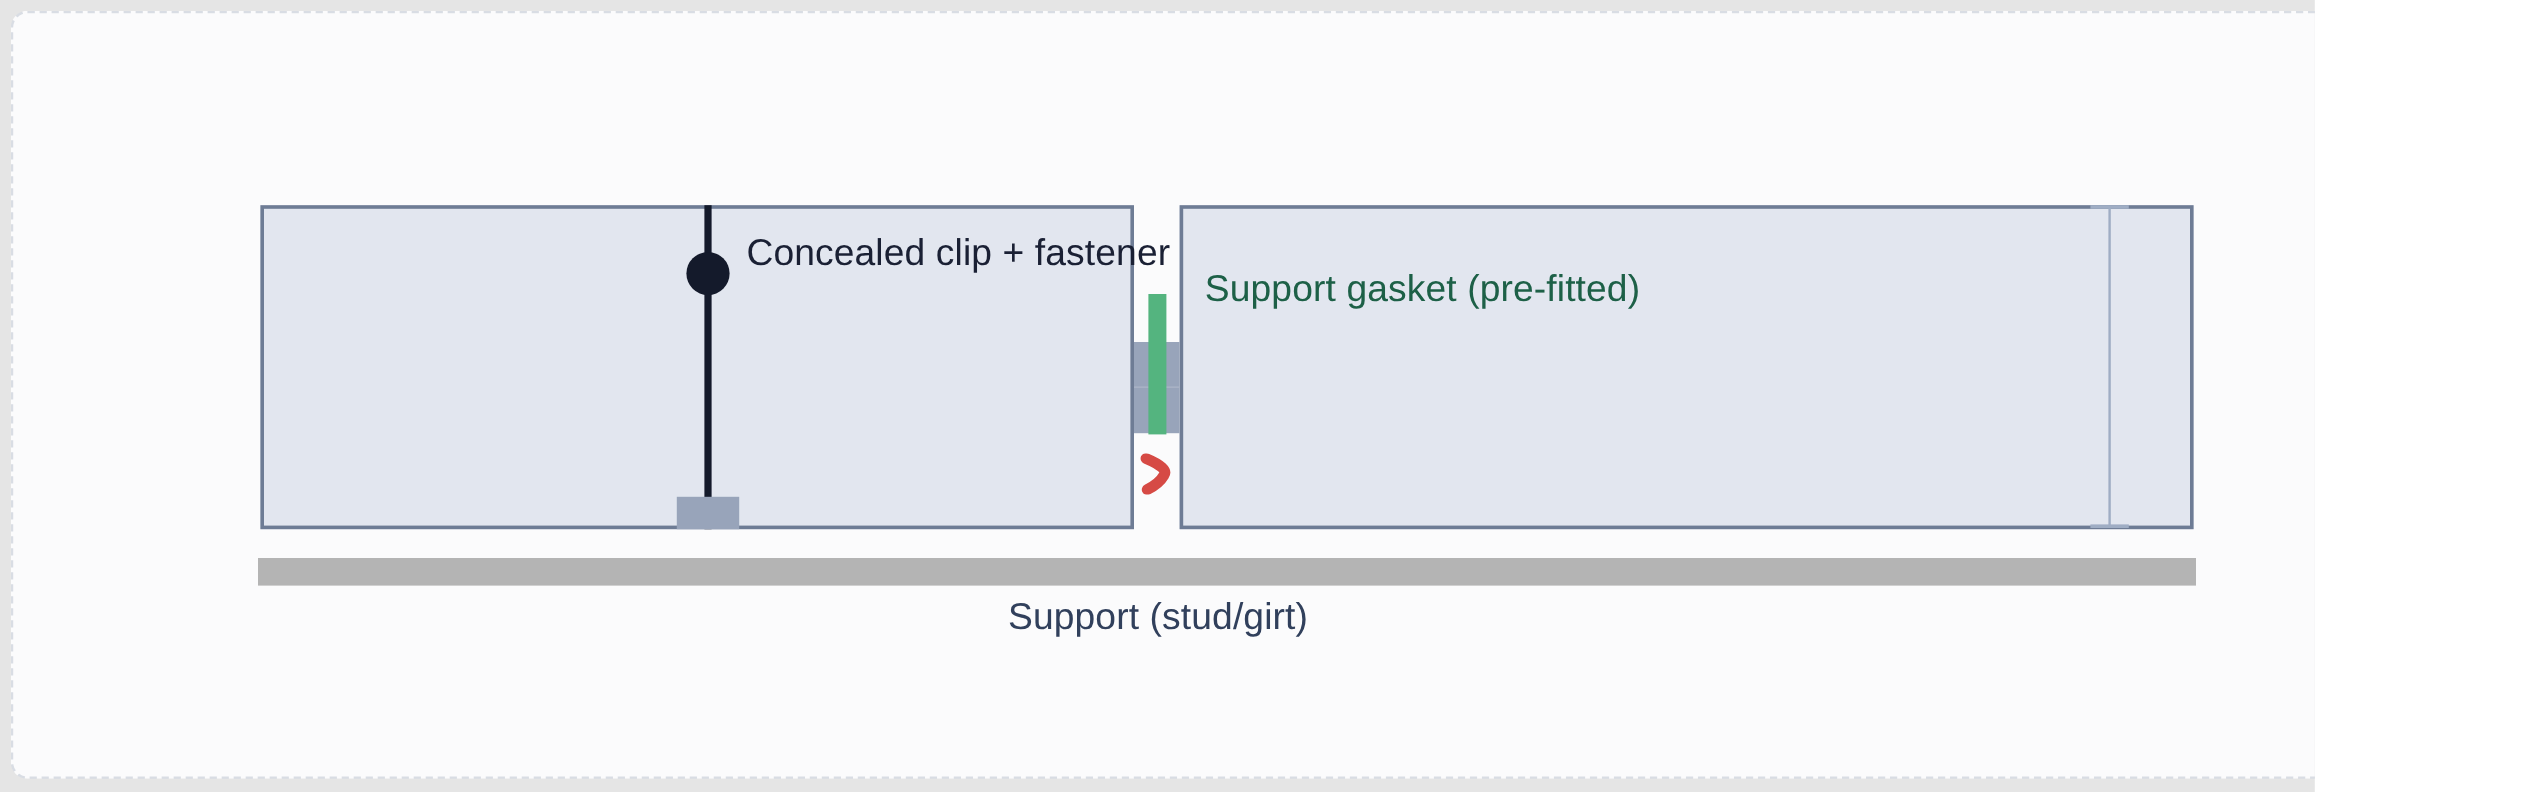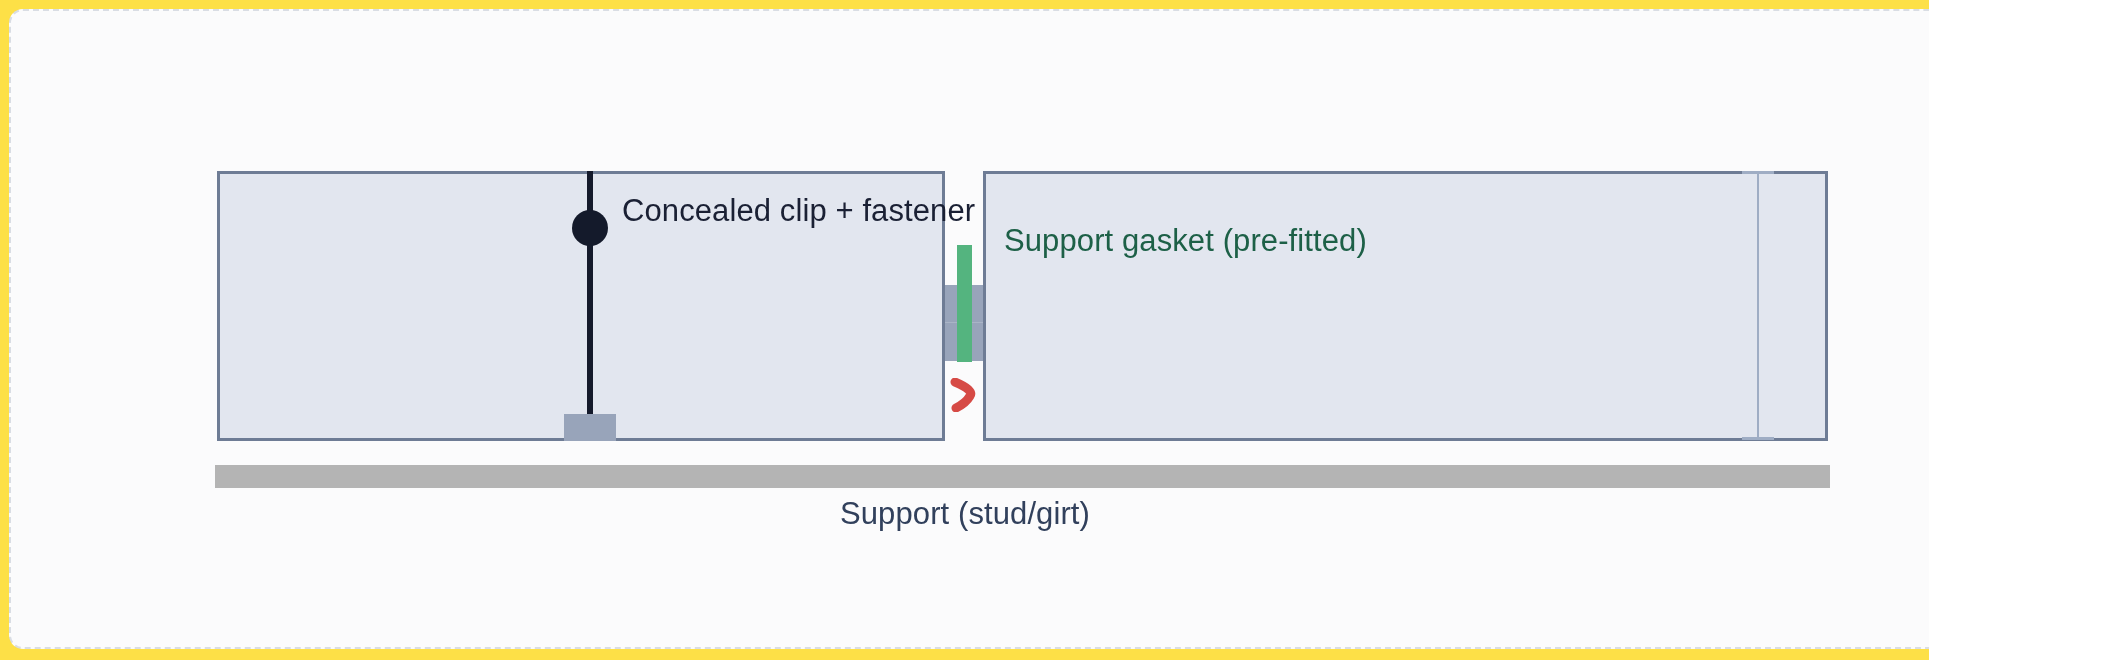--- a/index.html
+++ b/index.html
@@ -8,21 +8,21 @@
     padding: 0;
     background: #ffffff;
   }
   body {
     font-family: "Liberation Sans", sans-serif;
   }
   #stage {
     position: relative;
     width: 1929px;
     height: 660px;
-    background: #fde047;
+    background: #e5e5e5;
     overflow: hidden;
   }
   
   .frame {
     position: absolute;
     left: 9px;
     top: 9px;
     width: 2086px;
     height: 640px;
     border: 2px dashed #d9dde4;

